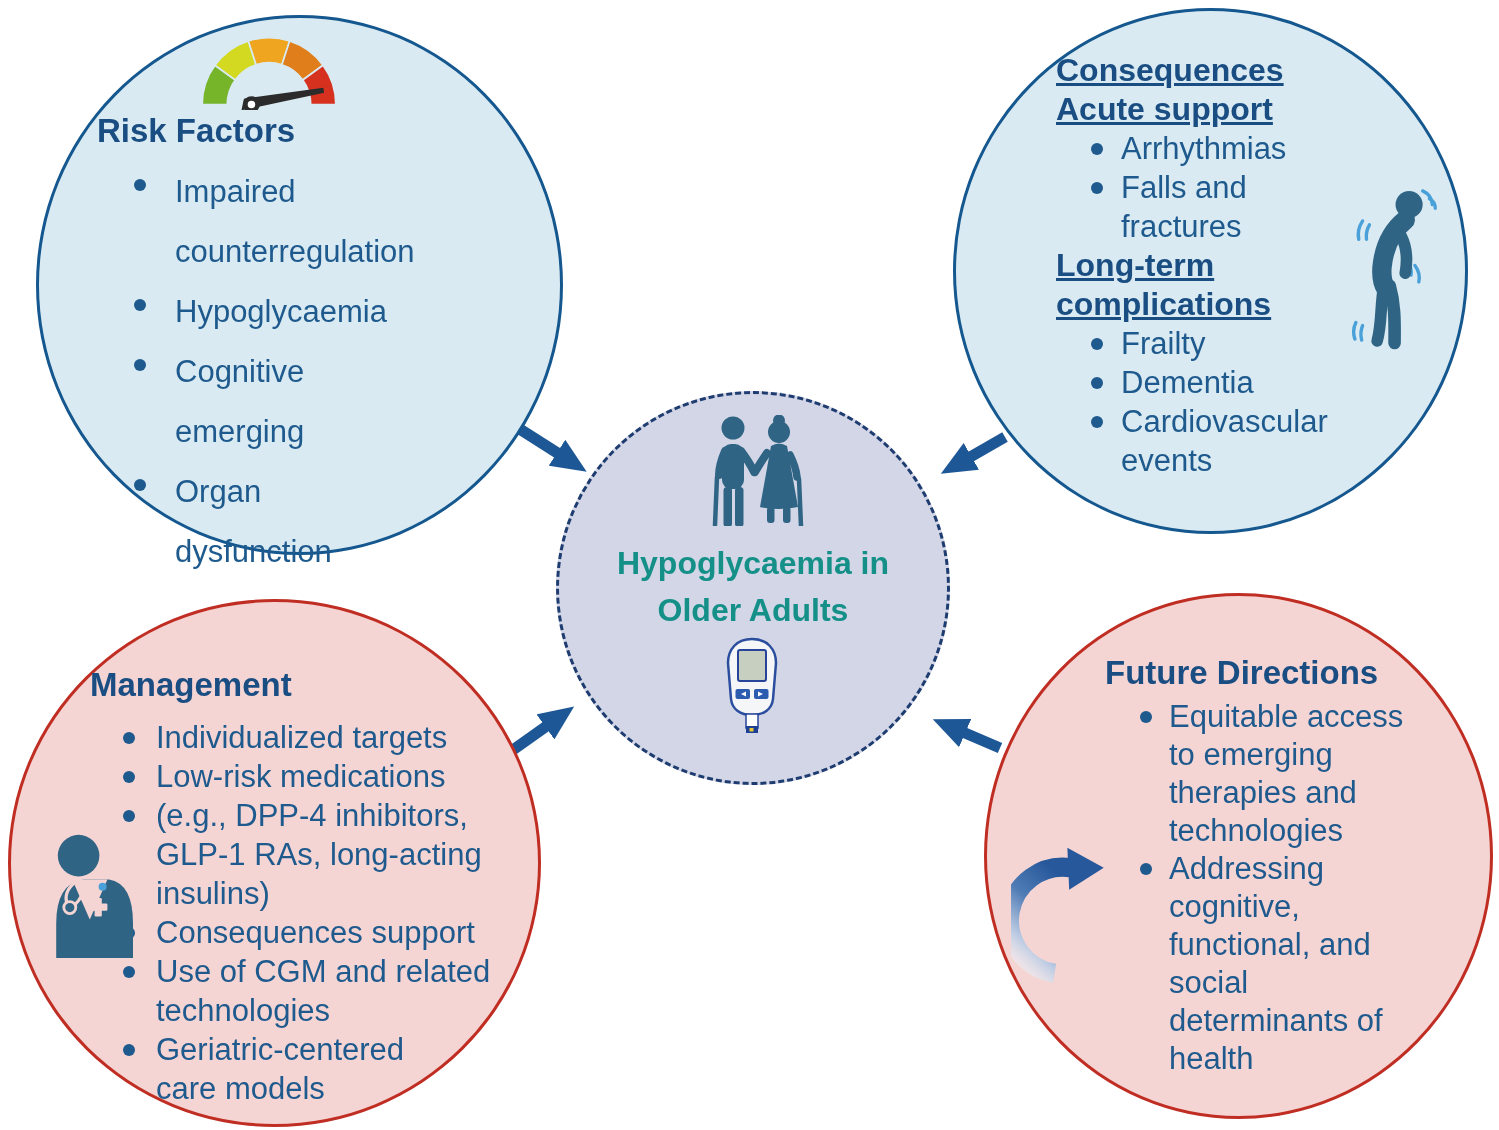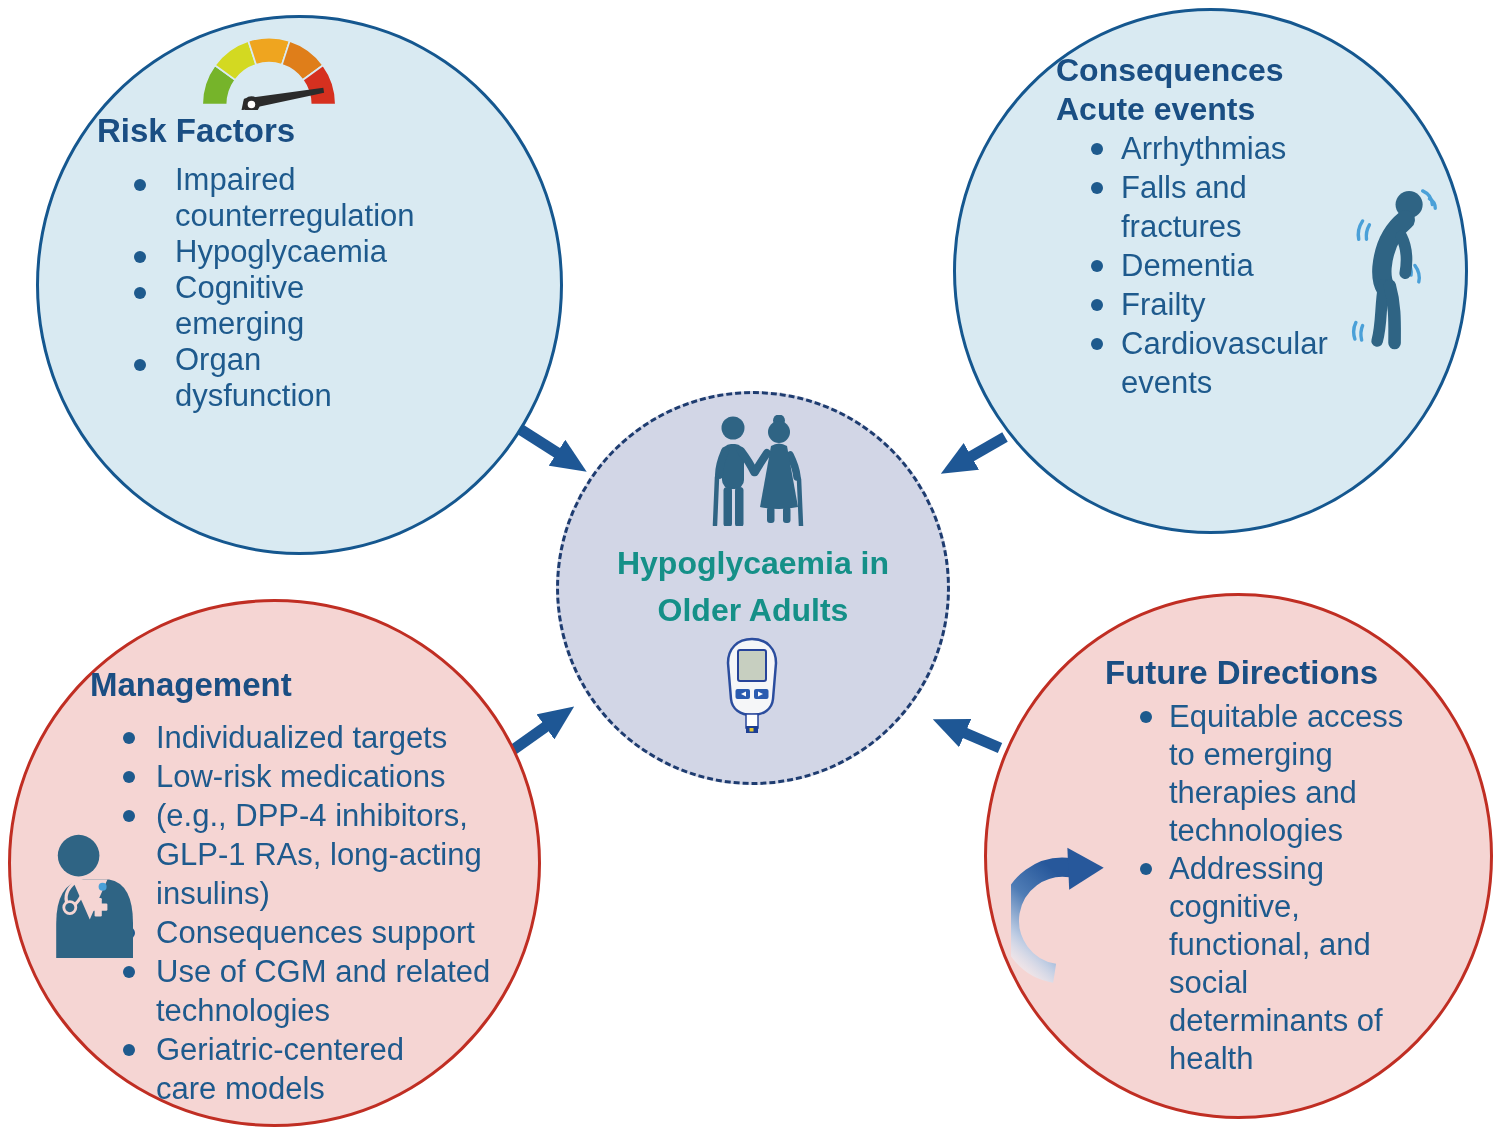--- a/index.html
+++ b/index.html
@@ -27,30 +27,30 @@
   .cc{left:556px;top:391px;width:394px;height:394px;}
 
   .content{position:absolute;}
   .tl-content{left:58px;top:92px;width:410px;}
   .tr-content{left:100px;top:40px;width:370px;}
   .bl-content{left:79px;top:62px;width:430px;}
   .br-content{left:108px;top:56px;width:350px;margin-left:10px;}
 
   h1,h2{margin:0;font-weight:700;color:var(--header-text);}
   .tl-content h2,.bl-content h2,.br-content h2{font-size:33px;line-height:42px;}
-  .tr-content h2{font-size:32px;line-height:39px;}
+  .tr-content h2{font-size:32px;line-height:39px;text-decoration:underline;}
   .pre{white-space:pre-line;}
 
   ul{list-style:none;margin:0;padding:0;}
   li{display:flex;align-items:flex-start;color:var(--body-text);}
   .li-text{white-space:pre-line;font-size:31px;color:var(--body-text);}
   .dot{flex:none;width:12px;height:12px;border-radius:50%;background:var(--body-text);}
 
   .tl-content ul{padding-left:37px;margin-top:10px;}
-  .tl-content .li-text{line-height:36px;}
+  .tl-content .li-text{line-height:60px;}
   .tl-content .dot{margin:17px 29px 0 0;}
 
   .tr-content ul{padding-left:35px;}
   .tr-content .li-text{line-height:39px;}
   .tr-content .dot{margin:14px 18px 0 0;}
 
   .bl-content ul{padding-left:33px;margin-top:12px;}
   .bl-content .li-text{line-height:39px;}
   .bl-content .dot{margin:14px 21px 0 0;}
 
@@ -126,44 +126,46 @@
             <span class="li-text">Organ
 dysfunction</span>
           </li>
         </ul>
     </div>
   </section>
 
   <section class="circle blue tr">
     <div class="content tr-content">
       <h2>Consequences</h2>
-      <h2>Acute events</h2>
+      <h2>Acute support</h2>
       <ul>
 
           <li class="li">
             <span class="dot"></span>
             <span class="li-text">Arrhythmias</span>
           </li>
 
           <li class="li">
             <span class="dot"></span>
             <span class="li-text">Falls and
 fractures</span>
           </li>
         </ul>
-      <ul>
+      <h2 class="pre">Long-term
+complications</h2>
+      <ul>
+
+          <li class="li">
+            <span class="dot"></span>
+            <span class="li-text">Frailty</span>
+          </li>
 
           <li class="li">
             <span class="dot"></span>
             <span class="li-text">Dementia</span>
-          </li>
-
-          <li class="li">
-            <span class="dot"></span>
-            <span class="li-text">Frailty</span>
           </li>
 
           <li class="li">
             <span class="dot"></span>
             <span class="li-text">Cardiovascular
 events</span>
           </li>
         </ul>
     </div>
     <div class="icon person">

